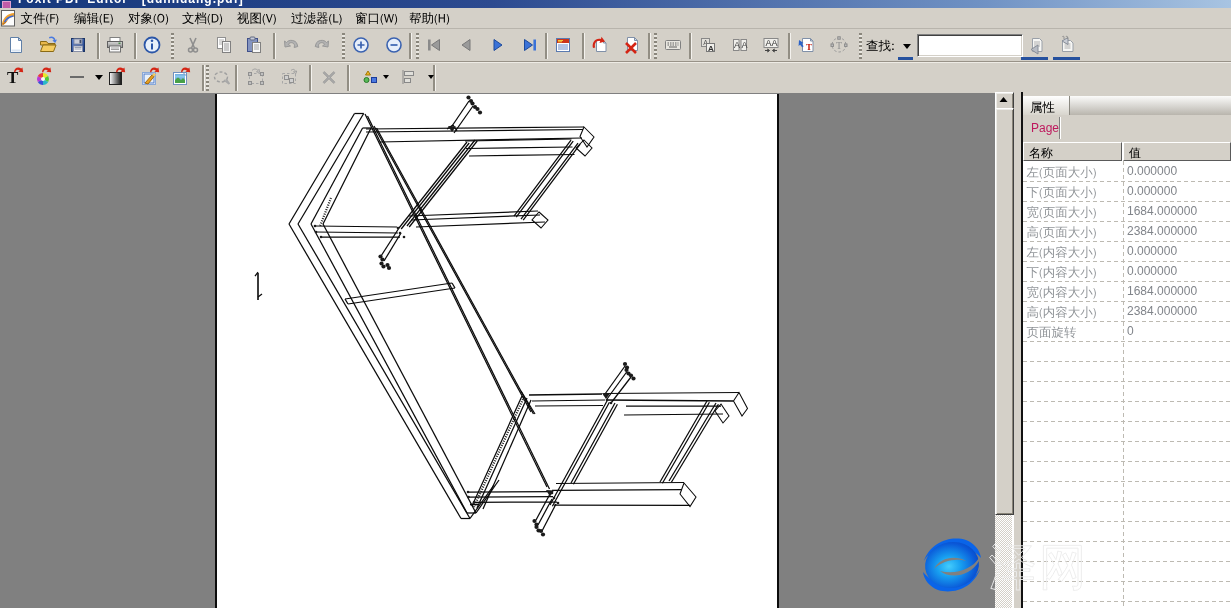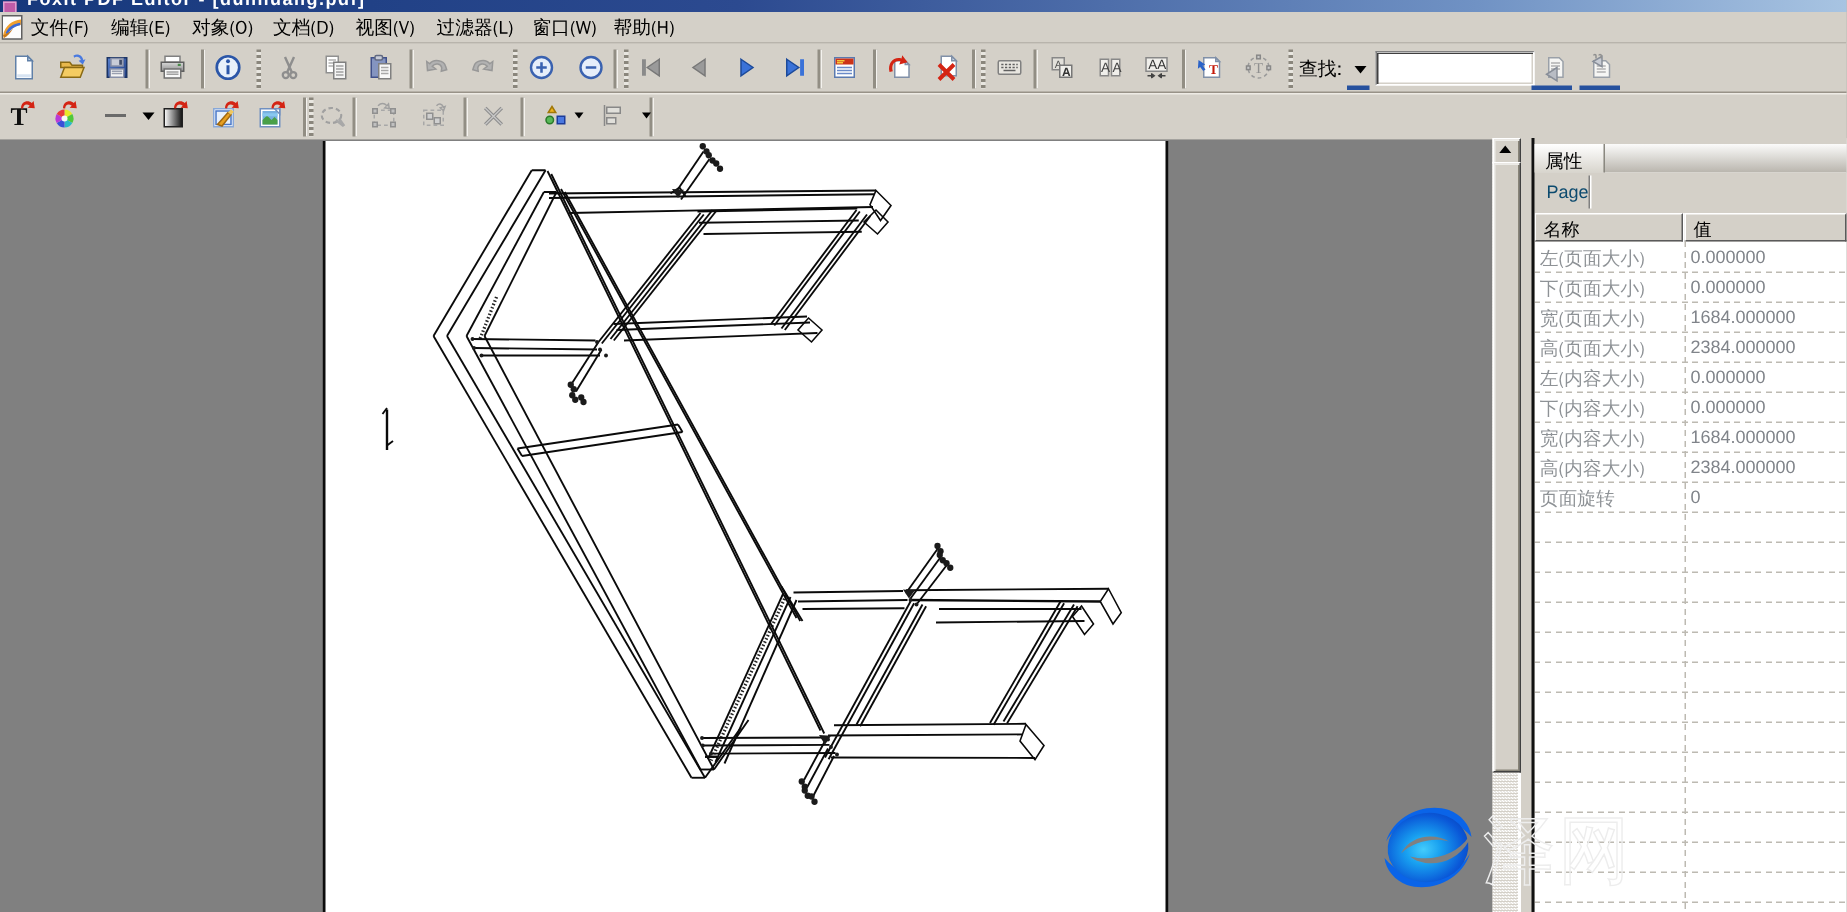--- a/index.html
+++ b/index.html
@@ -344,21 +344,21 @@
       <circle cx="541" cy="531" r="2.1" fill="#1b1b1b" stroke="none"></circle>
       <circle cx="543" cy="534.5" r="2.1" fill="#1b1b1b" stroke="none"></circle>
       <line x1="524" y1="397" x2="474" y2="507" stroke-width="2.2" stroke-dasharray="1 1.4" opacity="0.9"></line>
       <line x1="331" y1="198" x2="320" y2="226" stroke-width="2.2" stroke-dasharray="1 1.4" opacity="0.9"></line>
     </g>
   </svg><div style="position:absolute;left:995px;top:92px;width:17px;height:516px;background:repeating-conic-gradient(#fff 0% 25%,#d4d0c8 0% 50%) 0 0/2px 2px;z-index:4"></div><div style="position:absolute;left:995px;top:92px;width:17px;height:16px;background:#d4d0c8;border:1px solid;border-color:#fff #404040 #404040 #fff;box-shadow:inset 1px 1px 0 #ecebe7,inset -1px -1px 0 #888478;z-index:5"><svg width="15" height="14">
       <path d="M7.5 4 L11.5 9 L3.5 9 z" fill="#000"></path>
     </svg></div><div style="position:absolute;left:995px;top:108px;width:17px;height:405px;background:#d4d0c8;border:1px solid;border-color:#fff #404040 #404040 #fff;box-shadow:inset 1px 1px 0 #ecebe7,inset -1px -1px 0 #888478;z-index:5"></div><div style="position:absolute;left:1012px;top:92px;width:9px;height:516px;background:#d4d0c8;border-left:2px solid #fff;z-index:4"></div><div style="position:absolute;left:1021px;top:92px;width:2px;height:516px;background:#111;z-index:4"></div><div style="position:absolute;left:1023px;top:92px;width:208px;height:516px;background:#fff;z-index:2"></div><div style="position:absolute;left:1023px;top:92px;width:208px;height:4px;background:#d4d0c8;z-index:3"></div><div style="position:absolute;left:1023px;top:96px;width:208px;height:19px;background:linear-gradient(180deg,#fbfbfa,#b9b5ad);z-index:3"></div><div style="position:absolute;left:1023px;top:96px;width:46px;height:19px;background:linear-gradient(180deg,#fff,#d8d5cd);border-right:1px solid #8a8880;z-index:4"></div><div style="position:absolute;left:1023px;top:115px;width:208px;height:27px;background:#d4d0c8;z-index:3">
     <div style="position:absolute;left:36px;top:2px;width:1px;height:22px;background:#808080"></div>
     <div style="position:absolute;left:37px;top:2px;width:1px;height:22px;background:#fff"></div>
-    <div style="position:absolute;left:8px;top:6px;font:12px 'Liberation Sans',sans-serif;color:#0c4a6e">Page</div>
+    <div style="position:absolute;left:8px;top:6px;font:12px 'Liberation Sans',sans-serif;color:#be185d">Page</div>
   </div><div style="position:absolute;left:1023px;top:142px;width:99px;height:19px;background:#d4d0c8;border:1px solid;border-color:#fff #5a5a5a #5a5a5a #fff;z-index:3;box-sizing:border-box"></div><div style="position:absolute;left:1123px;top:142px;width:108px;height:19px;background:#d4d0c8;border:1px solid;border-color:#fff #5a5a5a #5a5a5a #fff;z-index:3;box-sizing:border-box"></div><div style="position:absolute;left:1127px;top:164px;font:12px 'Liberation Sans',sans-serif;color:#80848a;z-index:3">0.000000</div><div style="position:absolute;left:1127px;top:184px;font:12px 'Liberation Sans',sans-serif;color:#80848a;z-index:3">0.000000</div><div style="position:absolute;left:1127px;top:204px;font:12px 'Liberation Sans',sans-serif;color:#80848a;z-index:3">1684.000000</div><div style="position:absolute;left:1127px;top:224px;font:12px 'Liberation Sans',sans-serif;color:#80848a;z-index:3">2384.000000</div><div style="position:absolute;left:1127px;top:244px;font:12px 'Liberation Sans',sans-serif;color:#80848a;z-index:3">0.000000</div><div style="position:absolute;left:1127px;top:264px;font:12px 'Liberation Sans',sans-serif;color:#80848a;z-index:3">0.000000</div><div style="position:absolute;left:1127px;top:284px;font:12px 'Liberation Sans',sans-serif;color:#80848a;z-index:3">1684.000000</div><div style="position:absolute;left:1127px;top:304px;font:12px 'Liberation Sans',sans-serif;color:#80848a;z-index:3">2384.000000</div><div style="position:absolute;left:1127px;top:324px;font:12px 'Liberation Sans',sans-serif;color:#80848a;z-index:3">0</div><div style="position:absolute;left:1023px;top:181px;width:208px;height:1px;background:repeating-linear-gradient(90deg,#bdbab2 0 4px,transparent 4px 7px);z-index:3"></div><div style="position:absolute;left:1023px;top:201px;width:208px;height:1px;background:repeating-linear-gradient(90deg,#bdbab2 0 4px,transparent 4px 7px);z-index:3"></div><div style="position:absolute;left:1023px;top:221px;width:208px;height:1px;background:repeating-linear-gradient(90deg,#bdbab2 0 4px,transparent 4px 7px);z-index:3"></div><div style="position:absolute;left:1023px;top:241px;width:208px;height:1px;background:repeating-linear-gradient(90deg,#bdbab2 0 4px,transparent 4px 7px);z-index:3"></div><div style="position:absolute;left:1023px;top:261px;width:208px;height:1px;background:repeating-linear-gradient(90deg,#bdbab2 0 4px,transparent 4px 7px);z-index:3"></div><div style="position:absolute;left:1023px;top:281px;width:208px;height:1px;background:repeating-linear-gradient(90deg,#bdbab2 0 4px,transparent 4px 7px);z-index:3"></div><div style="position:absolute;left:1023px;top:301px;width:208px;height:1px;background:repeating-linear-gradient(90deg,#bdbab2 0 4px,transparent 4px 7px);z-index:3"></div><div style="position:absolute;left:1023px;top:321px;width:208px;height:1px;background:repeating-linear-gradient(90deg,#bdbab2 0 4px,transparent 4px 7px);z-index:3"></div><div style="position:absolute;left:1023px;top:341px;width:208px;height:1px;background:repeating-linear-gradient(90deg,#bdbab2 0 4px,transparent 4px 7px);z-index:3"></div><div style="position:absolute;left:1023px;top:361px;width:208px;height:1px;background:repeating-linear-gradient(90deg,#bdbab2 0 4px,transparent 4px 7px);z-index:3"></div><div style="position:absolute;left:1023px;top:381px;width:208px;height:1px;background:repeating-linear-gradient(90deg,#bdbab2 0 4px,transparent 4px 7px);z-index:3"></div><div style="position:absolute;left:1023px;top:401px;width:208px;height:1px;background:repeating-linear-gradient(90deg,#bdbab2 0 4px,transparent 4px 7px);z-index:3"></div><div style="position:absolute;left:1023px;top:421px;width:208px;height:1px;background:repeating-linear-gradient(90deg,#bdbab2 0 4px,transparent 4px 7px);z-index:3"></div><div style="position:absolute;left:1023px;top:441px;width:208px;height:1px;background:repeating-linear-gradient(90deg,#bdbab2 0 4px,transparent 4px 7px);z-index:3"></div><div style="position:absolute;left:1023px;top:461px;width:208px;height:1px;background:repeating-linear-gradient(90deg,#bdbab2 0 4px,transparent 4px 7px);z-index:3"></div><div style="position:absolute;left:1023px;top:481px;width:208px;height:1px;background:repeating-linear-gradient(90deg,#bdbab2 0 4px,transparent 4px 7px);z-index:3"></div><div style="position:absolute;left:1023px;top:501px;width:208px;height:1px;background:repeating-linear-gradient(90deg,#bdbab2 0 4px,transparent 4px 7px);z-index:3"></div><div style="position:absolute;left:1023px;top:521px;width:208px;height:1px;background:repeating-linear-gradient(90deg,#bdbab2 0 4px,transparent 4px 7px);z-index:3"></div><div style="position:absolute;left:1023px;top:541px;width:208px;height:1px;background:repeating-linear-gradient(90deg,#bdbab2 0 4px,transparent 4px 7px);z-index:3"></div><div style="position:absolute;left:1023px;top:561px;width:208px;height:1px;background:repeating-linear-gradient(90deg,#bdbab2 0 4px,transparent 4px 7px);z-index:3"></div><div style="position:absolute;left:1023px;top:581px;width:208px;height:1px;background:repeating-linear-gradient(90deg,#bdbab2 0 4px,transparent 4px 7px);z-index:3"></div><div style="position:absolute;left:1023px;top:601px;width:208px;height:1px;background:repeating-linear-gradient(90deg,#bdbab2 0 4px,transparent 4px 7px);z-index:3"></div><div style="position:absolute;left:1123px;top:161px;width:1px;height:447px;background:repeating-linear-gradient(180deg,#bdbab2 0 4px,transparent 4px 7px);z-index:3"></div><svg style="position:absolute;left:920px;top:533px;z-index:60" width="64" height="64" viewBox="0 0 64 64">
     <radialGradient id="gwm" cx="0.44" cy="0.52" r="0.62">
       <stop offset="0" stop-color="#44ccfc"></stop>
       <stop offset="0.35" stop-color="#18a0f0"></stop>
       <stop offset="0.8" stop-color="#0a58d8"></stop>
       <stop offset="1" stop-color="#0846c0"></stop>
     </radialGradient>
     <path d="M4 28 C10 10 30 2 46 7 C54 10 60 17 61 25 C52 14 36 9 24 13 C14 16 8 21 4 28 Z" fill="#0a64e8"></path>
     <path d="M60 36 C54 54 34 62 18 57 C10 54 4 47 3 39 C12 50 28 55 40 51 C50 48 56 43 60 36 Z" fill="#0a64e8"></path>
     <ellipse cx="32" cy="32" rx="27" ry="23" fill="url(#gwm)" transform="rotate(-8 32 32)"></ellipse>

